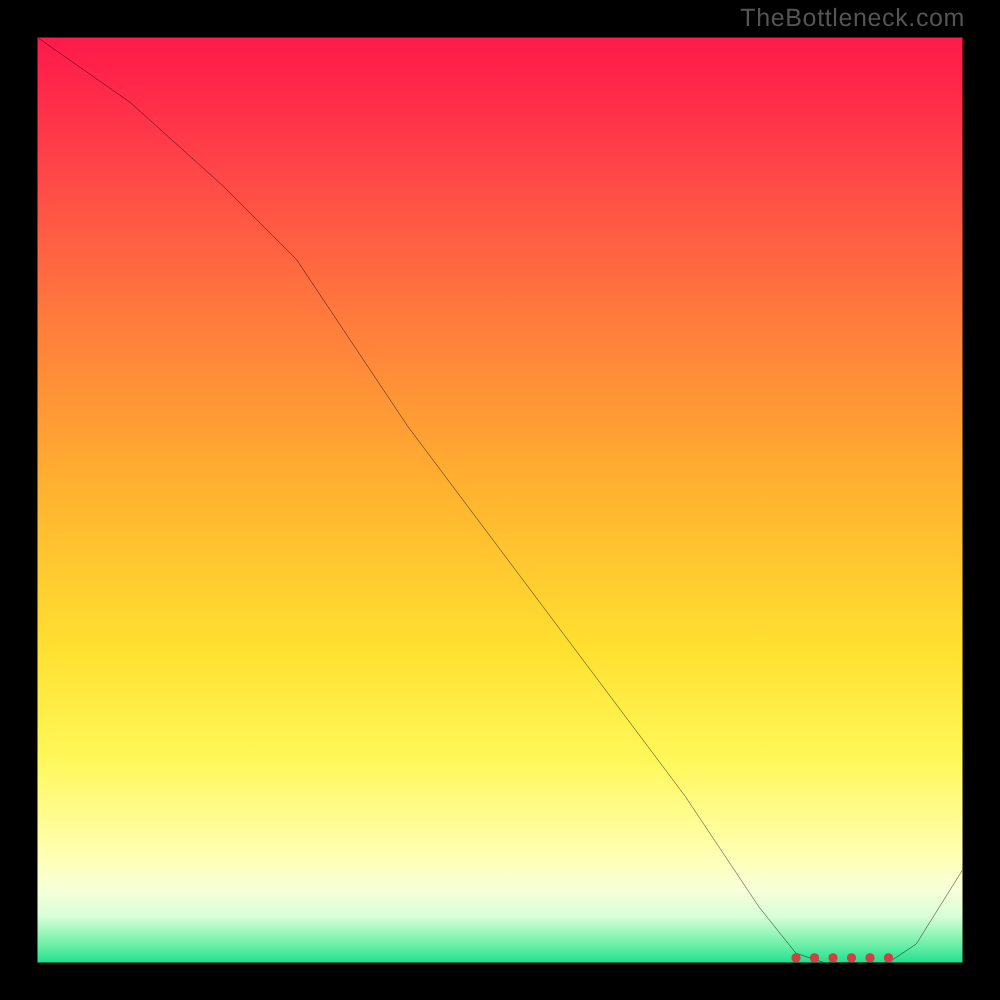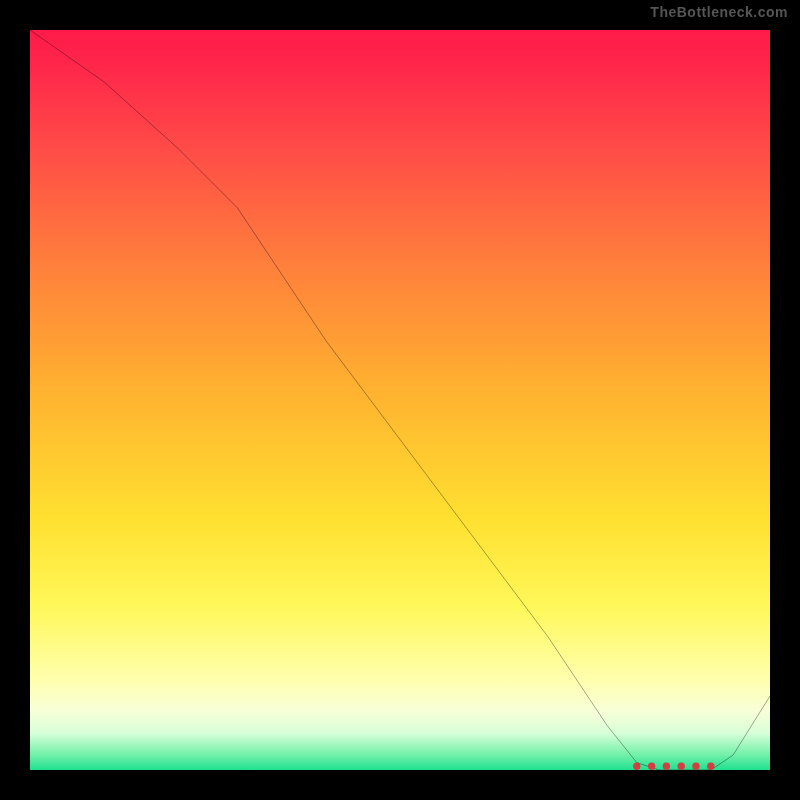--- a/index.html
+++ b/index.html
@@ -13,24 +13,24 @@
   }
   .frame {
     position: relative;
     width: 800px;
     height: 800px;
     background: #000;
   }
   .watermark {
     position: absolute;
     top: 4px;
-    right: 12px;
+    right: 28px;
     color: #555;
-    font-size: 14px;
-    font-weight: 700;
+    font-size: 20px;
+    font-weight: 400;
     letter-spacing: 0.5px;
     z-index: 10;
   }
   .plot {
     position: absolute;
     left: 30px;
     top: 30px;
     width: 740px;
     height: 740px;
   }

